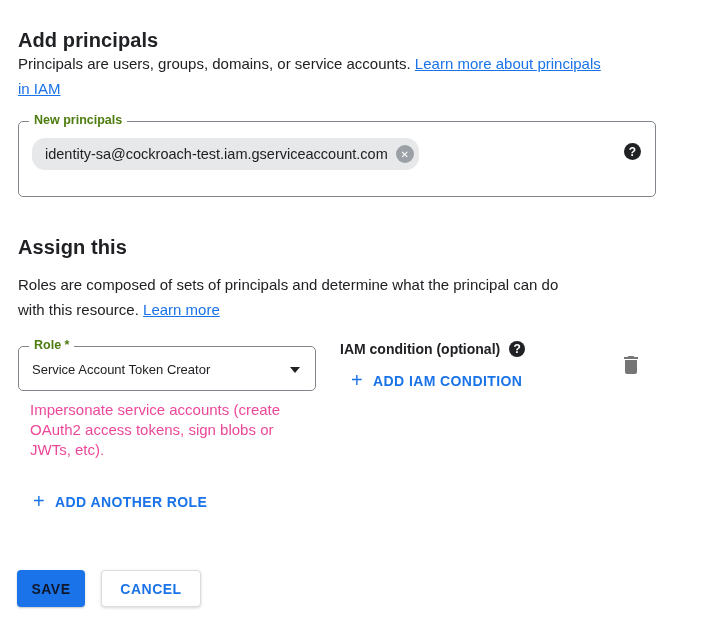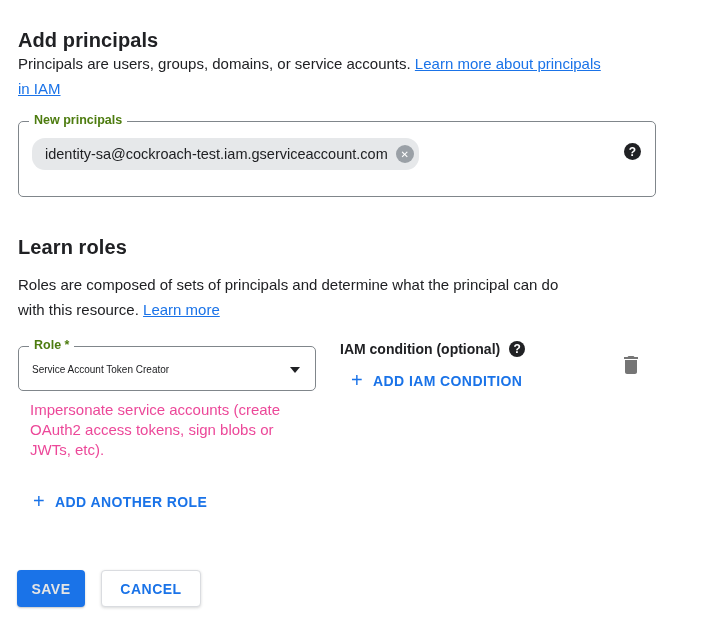--- a/index.html
+++ b/index.html
@@ -74,21 +74,21 @@
     display: flex; align-items: center; justify-content: center;
     cursor: pointer;
     flex: none;
   }
 
   
   .role-value {
     position: absolute;
     left: 13px; top: 50%;
     transform: translateY(-50%);
-    font-size: 10px;
+    font-size: 13px;
     color: #202124;
     white-space: nowrap;
   }
   .dd-arrow {
     position: absolute;
     right: 15px; top: 50%;
     margin-top: -2px;
     width: 0; height: 0;
     border-left: 5px solid transparent;
     border-right: 5px solid transparent;
@@ -133,21 +133,21 @@
     height: 37px;
     border-radius: 4px;
     font-family: "Liberation Sans", sans-serif;
     font-size: 14px;
     font-weight: 700;
     letter-spacing: 0.5px;
     cursor: pointer;
   }
   .btn-primary {
     background: #1a73e8;
-    color: #e5e5e5;
+    color: #0f172a;
     border: none;
     width: 68px;
     box-shadow: 0 1px 2px rgba(60,64,67,0.3);
   }
   .btn-secondary {
     background: #fff;
     color: #1a73e8;
     border: 1px solid #dadce0;
     width: 100px;
     box-shadow: 0 1px 3px rgba(60,64,67,0.2);
@@ -167,21 +167,21 @@
 
   <div class="outline-field abs" style="left:18px; top:121px; width:638px; height:76px;">
     <span class="field-label">New principals</span>
     <div class="chip">
       <span>identity-sa@cockroach-test.iam.gserviceaccount.com</span>
       <span class="chip-remove">✕</span>
     </div>
     <span class="help-badge abs" style="right:14px; top:21px;">?</span>
   </div>
 
-  <h2 class="abs" style="left:18px; top:236px;">Learn roles</h2>
+  <h2 class="abs" style="left:18px; top:236px;">Assign this</h2>
 
   <p class="intro abs" style="left:18px; top:272px; width:660px;">
     <span>Roles are composed of sets of principals and determine what the principal can do</span><br>
     <span>with this resource.</span>
     <a class="link">Learn more</a>
   </p>
 
   <div class="outline-field abs" style="left:18px; top:346px; width:298px; height:45px;">
     <span class="field-label">Role *</span>
     <span class="role-value">Service Account Token Creator</span>

